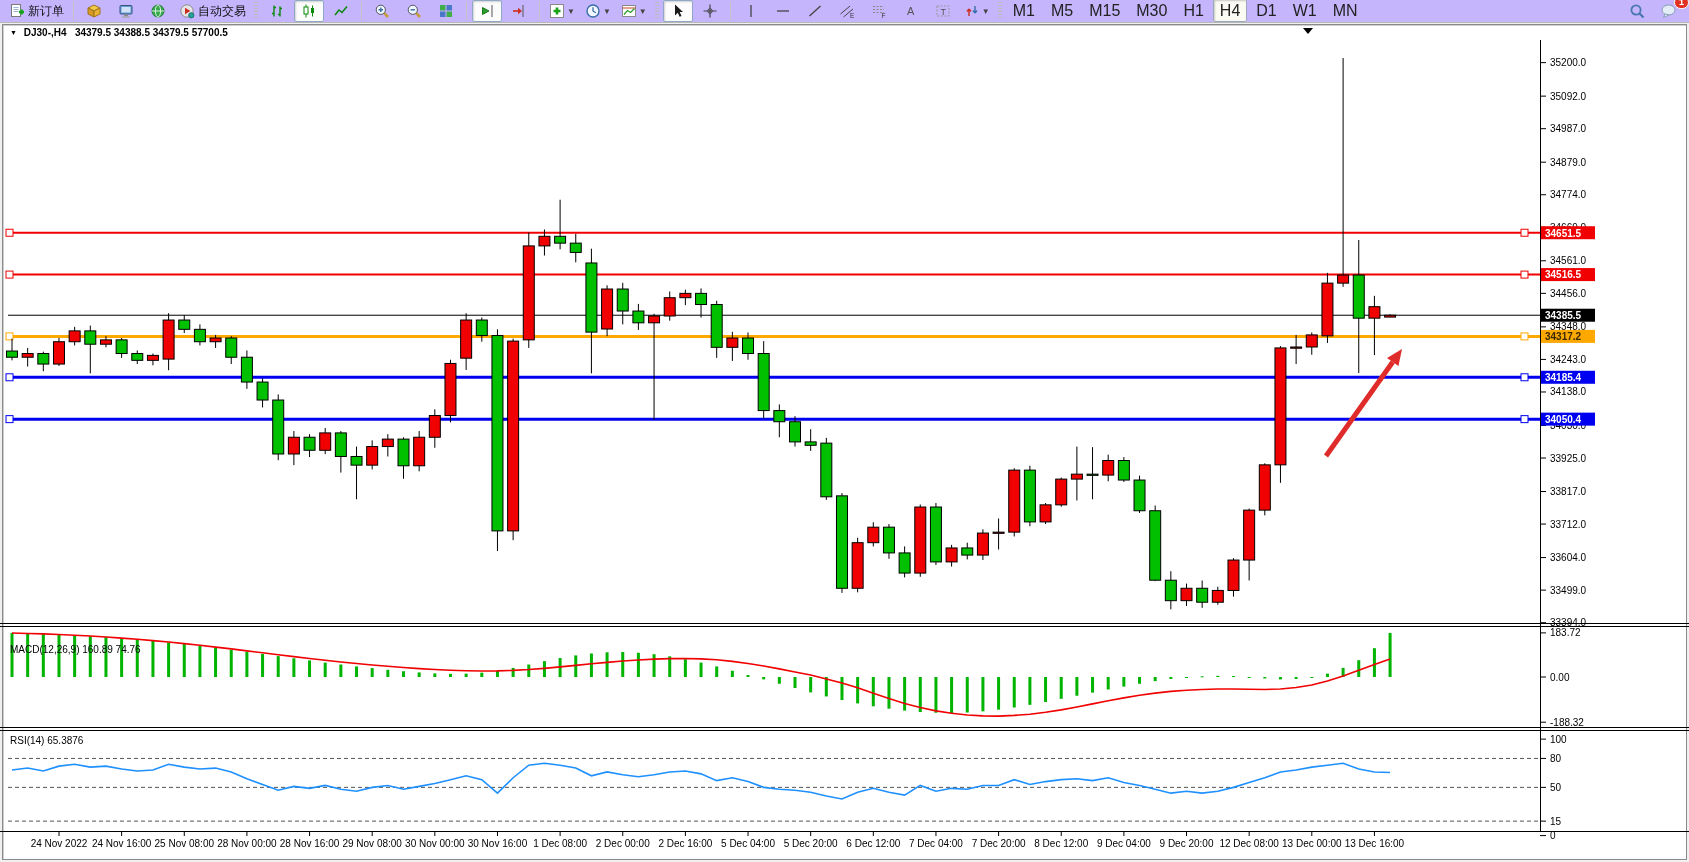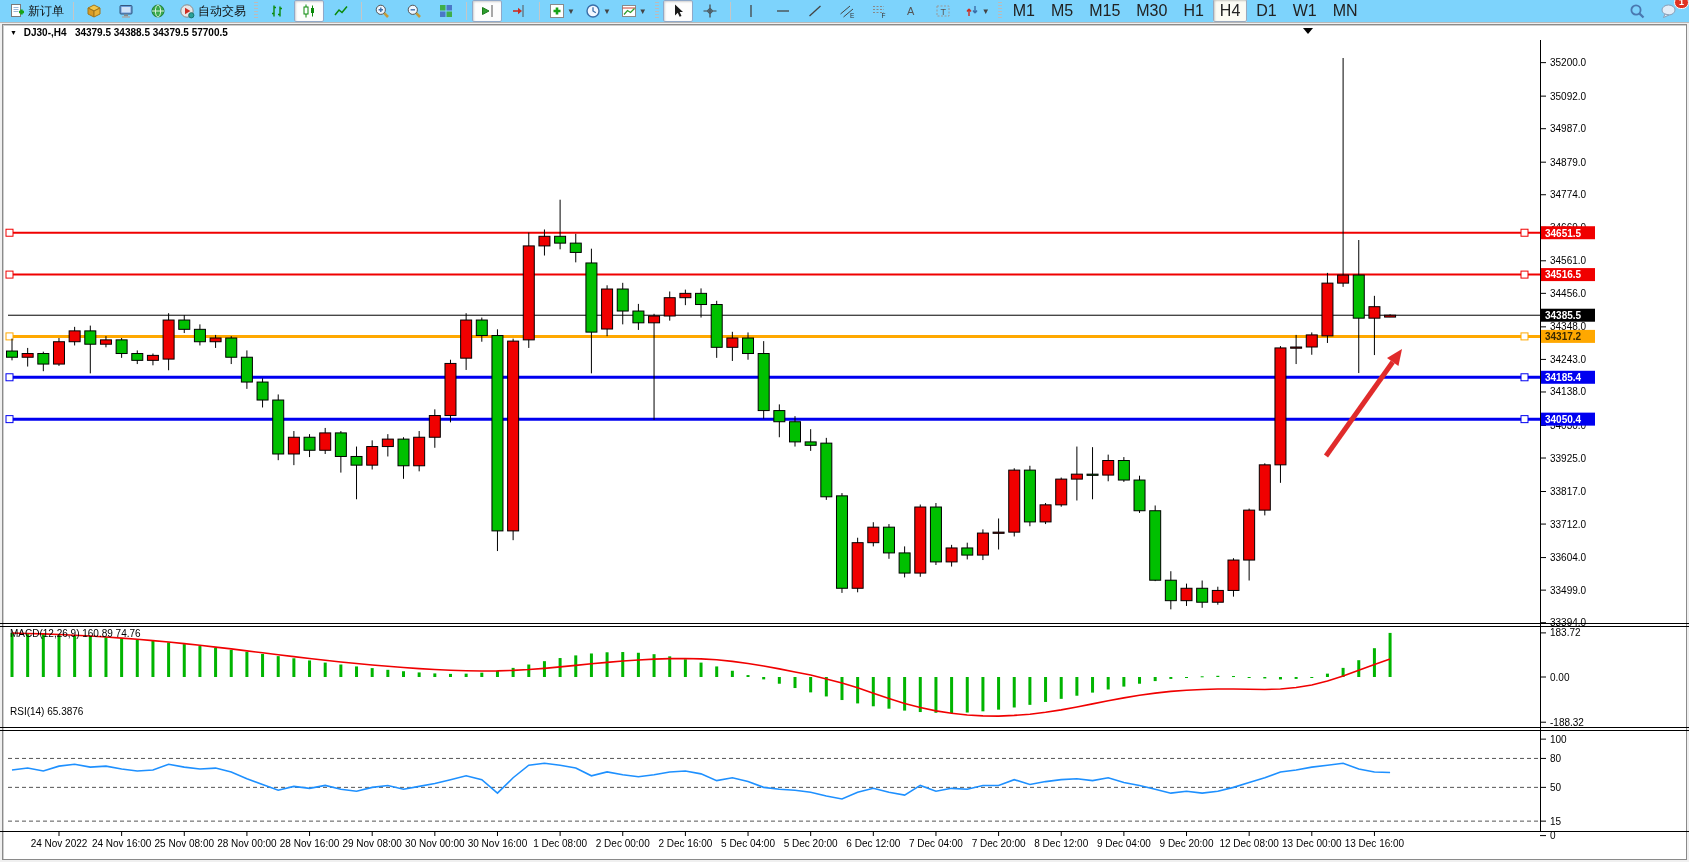--- a/index.html
+++ b/index.html
@@ -1,19 +1,19 @@
 <!DOCTYPE html>
 <html><head>
 <meta charset="utf-8">
 <style>
   html,body{margin:0;padding:0;}
   body{width:1689px;height:862px;position:relative;overflow:hidden;background:#f0f0f0;
        font-family:"Liberation Sans",sans-serif;-webkit-font-smoothing:none;}
   
-  #toolbar{position:absolute;left:0;top:0;width:100%;height:23px;background:#7dd3fc;
+  #toolbar{position:absolute;left:0;top:0;width:100%;height:23px;background:#c4b5fd;
            border-bottom:1px solid #b8b8b8;display:flex;align-items:center;padding:0 4px;box-sizing:border-box;}
   .tbtn{height:20px;min-width:22px;display:inline-flex;align-items:center;justify-content:center;
         padding:0 3px;margin:0 1px;border:1px solid transparent;border-radius:2px;cursor:default;}
   .tbtn.pressed{border-color:#8fa8c8;background:#fdfdfd;box-shadow:inset 1px 1px 2px rgba(0,0,0,.18);}
   .tbtn svg{display:block;}
   .tlabel{font-size:12px;color:#111;margin-left:3px;white-space:nowrap;}
   .tsep{width:1px;height:18px;background:#c6c6c6;margin:0 4px;}
   .tgrip{width:4px;height:18px;margin:0 3px;background:repeating-linear-gradient(to bottom,#bbb 0 1px,transparent 1px 3px);}
   .caret{font-size:8px;color:#444;margin-left:2px;}
   .tf{font-size:16px;color:#222;padding:2px 6px;margin:0 1px;border:1px solid transparent;border-radius:2px;}
@@ -21,22 +21,22 @@
   #right-icons{margin-left:auto;display:flex;align-items:center;}
   #msg-badge{position:absolute;top:-5px;right:-6px;background:#e03222;color:#fff;font-size:9px;
              border-radius:8px;padding:0 4px;line-height:11px;border:1px solid #fff;font-weight:bold;}
   
   #chart-window{position:absolute;left:2px;top:24px;right:2px;bottom:2px;background:#fff;
                 border:1px solid #8a8a8a;box-shadow:inset 1px 1px 0 #cfcfcf;}
   #chart-svg{position:absolute;left:0;top:0;}
   #chart-title{position:absolute;left:10px;top:27px;font-size:10px;font-weight:bold;color:#000;white-space:nowrap;}
   #chart-title .tri{font-size:7px;vertical-align:1px;margin-right:4px;}
   .ind-label{position:absolute;font-size:10px;color:#000;white-space:nowrap;}
-  #macd-label{left:10px;top:628px;}
-  #rsi-label{left:10px;top:706px;}
+  #macd-label{left:10px;top:644px;}
+  #rsi-label{left:10px;top:735px;}
 </style>
 </head>
 <body>
 
 <div id="toolbar">
   <span class="tbtn">
     <svg width="16" height="16">
       <rect x="2.5" y="1.5" width="9" height="12" fill="#fff" stroke="#7a7a7a"></rect>
       <line x1="4.5" y1="4.5" x2="9.5" y2="4.5" stroke="#9bb8d8"></line>
         <line x1="4.5" y1="6.5" x2="9.5" y2="6.5" stroke="#9bb8d8"></line>

